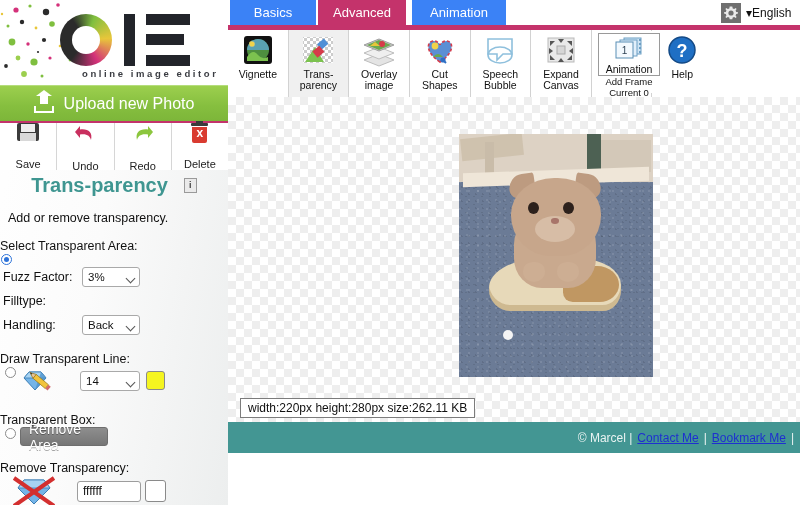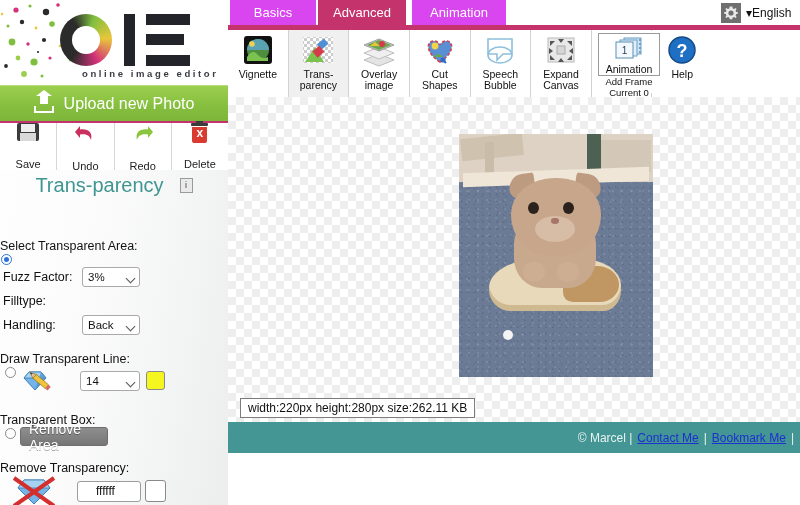--- a/index.html
+++ b/index.html
@@ -84,21 +84,21 @@
   .ic-undo svg,.ic-redo svg{display:block;}
   
   .ic-del{width:17px;height:20px;margin:0 auto;}
   .ic-del .lid{position:absolute;left:0;top:0;width:17px;height:3px;background:#3a3a3a;border-radius:1px;}
   .ic-del .lid::after{content:"";position:absolute;left:5px;top:-2px;width:7px;height:2px;background:#3a3a3a;}
   .ic-del .body{position:absolute;left:1px;top:4px;width:15px;height:16px;background:#d93b30;border-radius:0 0 2px 2px;}
   .ic-del .body::after{content:"x";position:absolute;left:0;right:0;top:-1px;text-align:center;color:#fff;font-size:12px;font-weight:bold;}
 
   .panel-title{
     position:absolute;left:0;top:170px;width:228px;height:30px;
-    display:flex;align-items:center;justify-content:center;gap:16px;
+    display:flex;align-items:center;justify-content:center;gap:16px;font-weight:bold;
   }
   .panel-title .t{font-size:20px;color:#3f9691;}
   .info-btn{
     width:13px;height:15px;border:1px solid #9a9a9a;background:#eaeaea;
     display:flex;align-items:center;justify-content:center;
     font-size:9px;color:#444;cursor:pointer;box-sizing:border-box;
   }
 
   .panel-desc{position:absolute;left:8px;top:211px;font-size:12.5px;color:#111;}
 
@@ -116,21 +116,21 @@
     box-sizing:border-box;font-size:11.5px;color:#111;
     display:flex;align-items:center;padding:0 16px 0 5px;cursor:pointer;
     white-space:nowrap;overflow:hidden;
   }
   .sel::after{
     content:"";position:absolute;right:5px;top:7px;width:6px;height:6px;
     border-left:1.4px solid #555;border-bottom:1.4px solid #555;transform:rotate(-45deg);
   }
   .txtin{
     position:absolute;height:21px;background:#fff;border:1px solid #9d9d9d;border-radius:3px;
-    box-sizing:border-box;font-size:12px;color:#111;padding:0 18px;line-height:19px;
+    box-sizing:border-box;font-size:12px;color:#111;padding:0 5px;line-height:19px;
     font-family:"Liberation Sans",sans-serif;
   }
   .swatch{
     position:absolute;width:19px;height:19px;border:1px solid #8a8a8a;border-radius:3px;box-sizing:border-box;cursor:pointer;
   }
   .btn-grey{
     position:absolute;height:19px;border:1px solid #6e6e6e;border-radius:3px;box-sizing:border-box;
     background:linear-gradient(180deg,#8e8e8e 0%,#767676 100%);
     color:#fff;font-size:14px;display:flex;align-items:center;justify-content:center;
     text-shadow:0 1px 0 rgba(0,0,0,.35);cursor:pointer;padding:0 8px;
@@ -139,21 +139,21 @@
 
   
   .main{position:absolute;left:228px;top:0;width:572px;height:505px;background:#fff;}
   .tabbar{
     position:absolute;left:0;top:0;width:572px;height:25px;background:#fff;
   }
   .tab{
     position:absolute;top:0;height:25px;display:flex;align-items:center;justify-content:center;
     color:#fff;font-size:13px;cursor:pointer;box-sizing:border-box;
   }
-  .tab.teal{background:#d946ef;}
+  .tab.teal{background:#3b82f6;}
   .tab.active{background:#c4336b;}
   .pinkbar{position:absolute;left:0;top:25px;width:572px;height:5px;background:#c4336b;}
 
   .langbox{
     position:absolute;right:0;top:0;width:92px;height:25px;background:#fff;
     display:flex;align-items:center;gap:5px;padding-left:13px;box-sizing:border-box;
   }
   .gear{
     width:20px;height:20px;background:#6f6f6f;display:flex;align-items:center;justify-content:center;
     cursor:pointer;flex:0 0 auto;
@@ -331,20 +331,21 @@
         </span>
         <span class="lbl">Delete</span>
       </div>
     </div>
 
     <div class="panel-title">
       <span class="t">Trans-parency</span>
       <span class="info-btn">i</span>
     </div>
 
+    <div class="panel-desc">Add or remove transparency.</div>
 
     <div class="grp-label" style="left:0px;top:239px;">Select Transparent Area:</div>
     <div class="radio on" style="left:1px;top:254px;"></div>
 
     <div class="fld-label" style="left:3px;top:270px;">Fuzz Factor:</div>
     <div class="sel" style="left:82px;top:267px;width:58px;">3%</div>
 
     <div class="fld-label" style="left:3px;top:294px;">Filltype:</div>
 
     <div class="fld-label" style="left:3px;top:318px;">Handling:</div>

